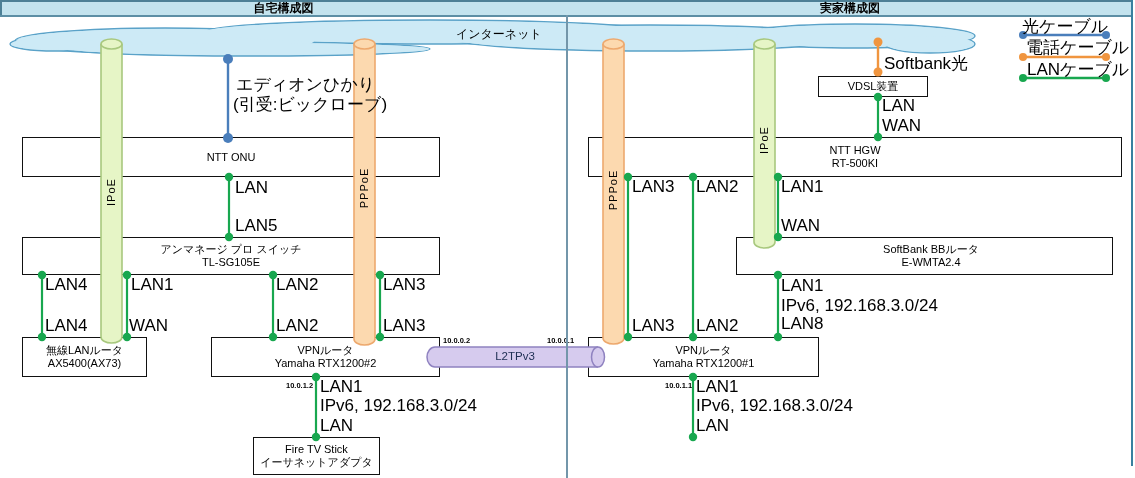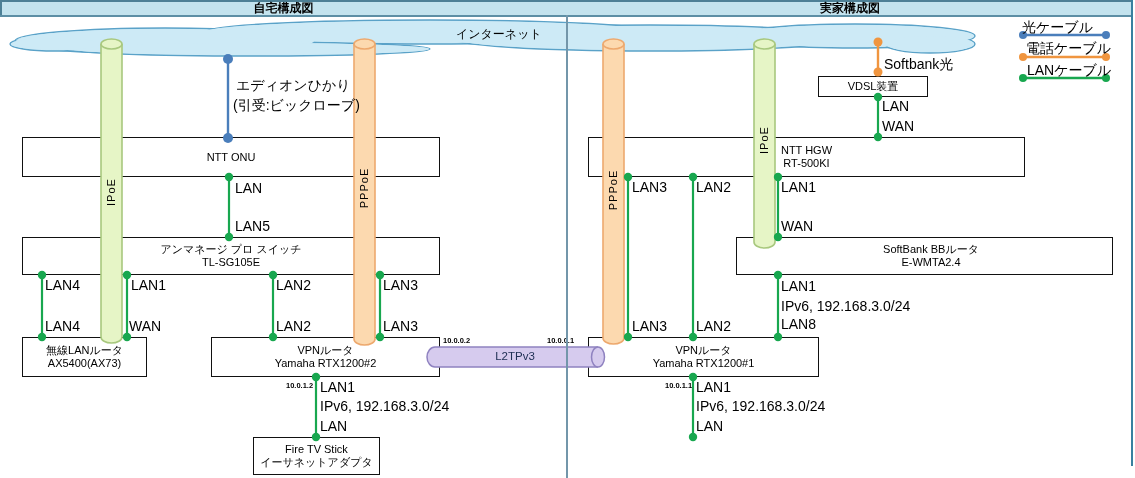--- a/index.html
+++ b/index.html
@@ -9,21 +9,21 @@
   
   .hdr{position:absolute;top:0;height:13px;background:var(--header_fill,#c3e3ee);
        border-top:2px solid #4d8096;border-bottom:2px solid #5d8fa5;
        display:flex;align-items:center;justify-content:center;
        font-size:12px;font-weight:bold;}
   
   .box{position:absolute;background:#fff;border:1px solid #111;box-sizing:border-box;
        display:flex;flex-direction:column;align-items:center;justify-content:center;
        font-size:11px;line-height:13px;text-align:center;white-space:nowrap;z-index:1;}
   
-  .lbl{position:absolute;font-size:14px;line-height:12px;white-space:nowrap;z-index:3;}
+  .lbl{position:absolute;font-size:17px;line-height:12px;white-space:nowrap;z-index:3;}
   .tiny{font-size:7.5px;line-height:8px;}
   .rot{position:absolute;width:80px;height:14px;text-align:center;font-size:11px;
        transform:rotate(-90deg);z-index:3;letter-spacing:1px;}
   .tunnel-lbl{position:absolute;z-index:3;font-size:11.5px;color:#203055;text-align:center;}
   svg{display:block;}
   .svgfg{z-index:2;pointer-events:none;}
   .svgbg{z-index:0;pointer-events:none;}
   .frame{position:absolute;z-index:4;}
 </style>
 </head>
@@ -78,21 +78,21 @@
     <div>VPNルータ</div>
     <div>Yamaha RTX1200#2</div>
   </div>
   <div class="box" style="left:253px;top:437px;width:127px;height:38px;">
     <div>Fire TV Stick</div>
     <div>イーサネットアダプタ</div>
   </div>
   <div class="box" style="left:818px;top:76px;width:110px;height:21px;">
     <div>VDSL装置</div>
   </div>
-  <div class="box" style="left:588px;top:137px;width:437px;height:40px;">
+  <div class="box" style="left:588px;top:137px;width:534px;height:40px;">
     <div>NTT HGW</div>
     <div>RT-500KI</div>
   </div>
   <div class="box" style="left:736px;top:237px;width:377px;height:38px;padding-left:13px;">
     <div>SoftBank BBルータ</div>
     <div>E-WMTA2.4</div>
   </div>
   <div class="box" style="left:588px;top:337px;width:231px;height:40px;">
     <div>VPNルータ</div>
     <div>Yamaha RTX1200#1</div>

